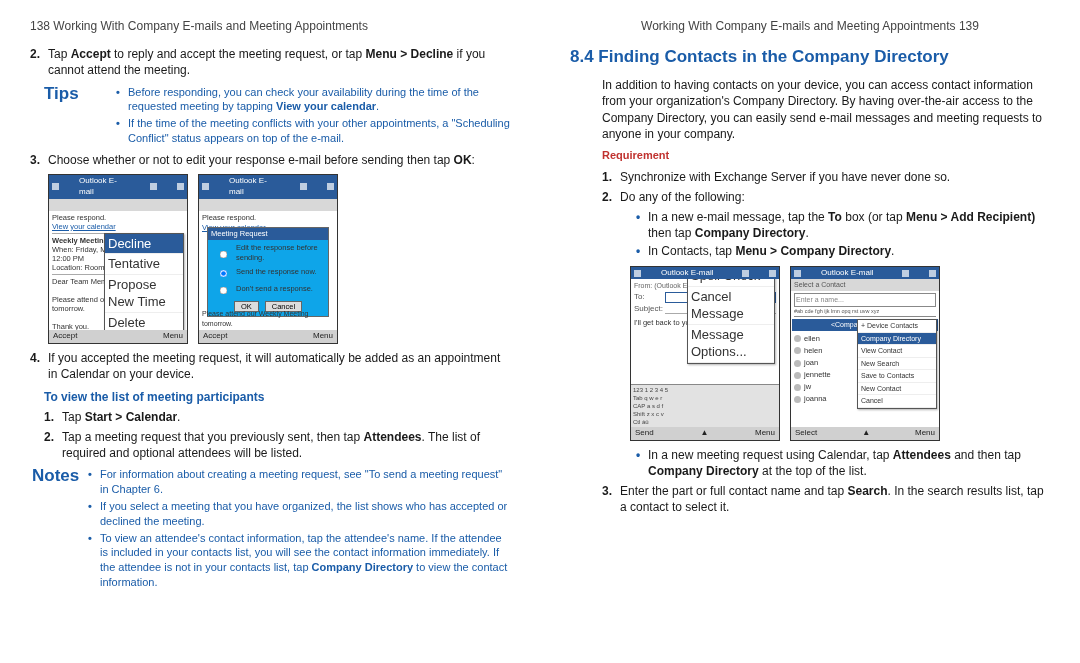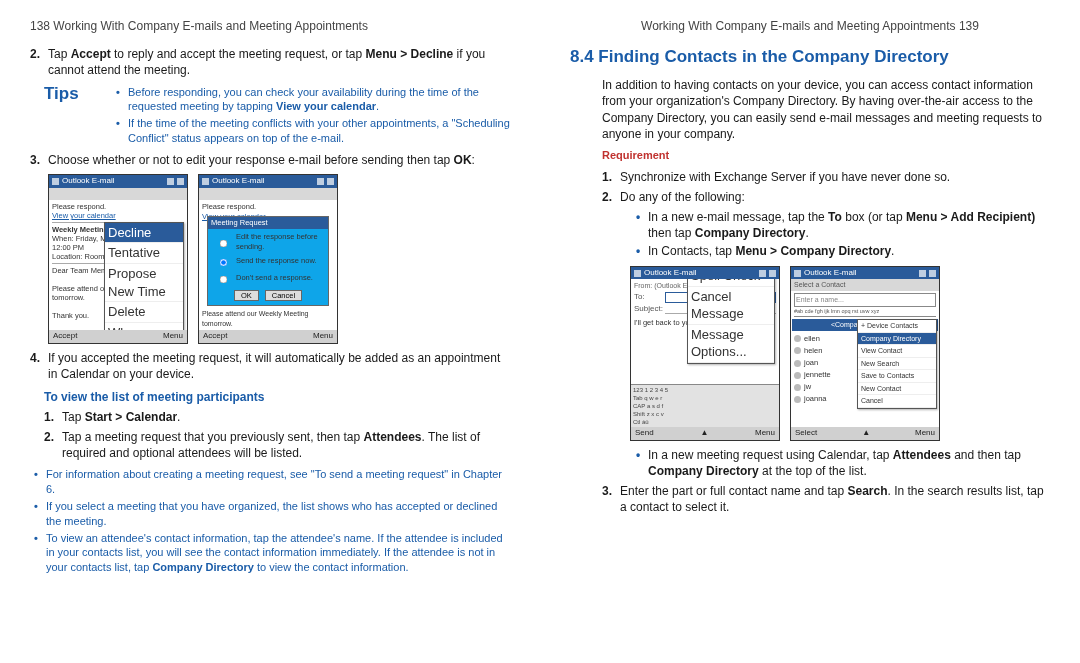--- a/index.html
+++ b/index.html
@@ -32,21 +32,21 @@
 .tip-row .txt{flex:1}
 .note-row{display:flex;margin:4px 0 4px 2px;font-size:11px}
 .note-row .lab{width:54px;flex-shrink:0}
 .note-row .txt{flex:1}
 .req-row{display:flex;margin:4px 0 6px 14px;font-size:11px}
 .req-row .lab{width:82px;flex-shrink:0}
 .req-row .txt{flex:1;color:#1a5ca8}
 .shots{display:flex;gap:10px;margin:6px 0 6px 18px}
 .shot{border:1px solid #333;background:#f2f2f2;width:140px;height:170px;box-sizing:border-box;display:flex;flex-direction:column;font-size:8px}
 .shots.sm .shot{width:150px;height:175px}
-.titlebar{background:#2a5b9a;color:#fff;padding:1px 3px;display:flex;align-items:center;gap:3px}
+.titlebar{background:#2a5b9a;color:#fff;padding:1px 3px;display:flex;align-items:center;gap:20px}
 .titlebar .ti{flex:1}
 .ticon{width:7px;height:7px;background:#fff;opacity:.7}
 .toolbar{background:#d8d8d8;padding:1px 3px;color:#555;font-size:7px;height:10px}
 .content{flex:1;background:#fff;padding:2px 3px;color:#333;position:relative;overflow:hidden}
 .softbar{background:#d0d0d0;display:flex;justify-content:space-between;padding:1px 4px;color:#222;font-size:8px}
 .menu{position:absolute;right:3px;top:22px;width:78px;background:#fff;border:1px solid #555;box-shadow:1px 1px 2px rgba(0,0,0,.3);font-size:13px}
 .menu .mi{padding:1px 3px;border-bottom:1px solid #eee}
 .menu .mi.hl{background:#2a5b9a;color:#fff}
 .menu.context{right:4px;bottom:20px;top:auto;width:86px}
 .popup{position:absolute;left:8px;right:8px;top:16px;background:#0ea5e9;border:1px solid #666;padding:4px;font-size:7.5px}
@@ -191,20 +191,21 @@
         <span class="num">1.</span>
         <span class="body">Tap <b>Start &gt; Calendar</b>.</span>
       </li>
     <li>
         <span class="num">2.</span>
         <span class="body">Tap a meeting request that you previously sent, then tap <b>Attendees</b>. The list of required and optional attendees will be listed.</span>
       </li>
   </ol>
 
   <div class="note-row">
+    <div class="lab blue-label">Notes</div>
     <div class="txt">
       <ul class="bul" style="color:#1a5ca8">
         <li>For information about creating a meeting request, see "To send a meeting request" in Chapter 6.</li>
         <li>If you select a meeting that you have organized, the list shows who has accepted or declined the meeting.</li>
         <li>To view an attendee's contact information, tap the attendee's name. If the attendee is included in your contacts list, you will see the contact information immediately. If the attendee is not in your contacts list, tap <b>Company Directory</b> to view the contact information.</li>
       </ul>
     </div>
   </div>
 </div>
 

